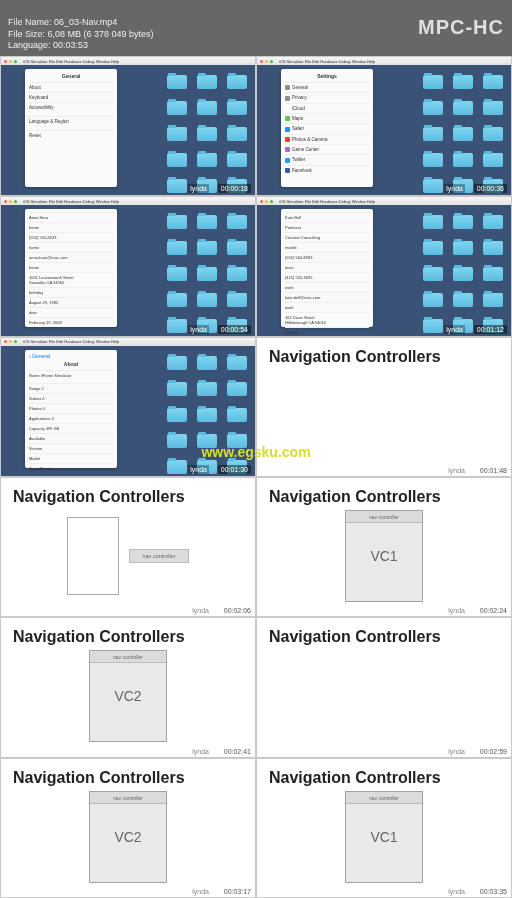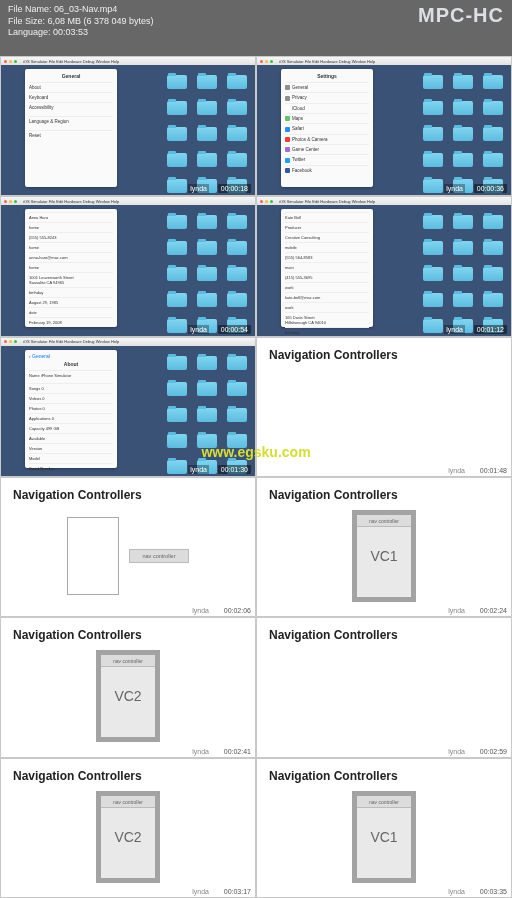--- a/index.html
+++ b/index.html
@@ -1,42 +1,42 @@
 <!DOCTYPE html>
 <html><head>
 <meta charset="utf-8">
 <style>
   * { box-sizing: border-box; margin: 0; padding: 0; }
   body { width: 512px; height: 898px; font-family: Arial, sans-serif; background: #e8e8e8; overflow: hidden; }
-  .header { background: rgba(80,80,80,0.85); color: #fff; height: 56px; padding: 4px 8px; position: relative; }
+  .header { background: rgba(80,80,80,0.85); color: #fff; height: 56px; padding: 17px 8px; position: relative; }
   .meta { font-size: 9px; color: #eee; line-height: 1.3; }
-  .brand { position: absolute; right: 8px; top: 4px; font-size: 20px; font-weight: 700; letter-spacing: 1px; color: #dcdfe3; }
+  .brand { position: absolute; right: 8px; top: 16px; font-size: 20px; font-weight: 700; letter-spacing: 1px; color: #dcdfe3; }
   .grid { display: grid; grid-template-columns: 1fr 1fr; grid-template-rows: repeat(6, 1fr); width: 512px; height: 842px; }
   .cell { border: 1px solid #c9c9c9; background: #fff; position: relative; overflow: hidden; }
   .cell.dark { background: #3a5276; }
   .mac-bar { position: absolute; top: 0; left: 0; right: 0; height: 8px; background: linear-gradient(#f6f6f6,#e2e2e2); display: flex; align-items: center; padding-left: 3px; gap: 2px; }
   .mac-bar .dot { width: 3px; height: 3px; border-radius: 50%; }
   .mac-bar .r { background:#ff5f57; } .mac-bar .y { background:#febc2e; } .mac-bar .g { background:#28c840; }
   .menu-text { font-size: 4px; color: #333; margin-left: 4px; }
   .desk { position: absolute; top: 8px; left: 0; right: 0; bottom: 0; background: #3a5276; }
   .phone { position: absolute; left: 24px; top: 4px; width: 92px; height: 118px; background: #fafafa; border-radius: 2px; box-shadow: 0 1px 3px rgba(0,0,0,0.3); padding: 3px 4px; font-size: 5px; color: #333; }
   .phone .title { font-size: 5px; font-weight: 600; text-align: center; margin: 1px 0 3px 0; }
   .phone .row { border-top: 1px solid #eee; padding: 2px 0; font-size: 4.5px; white-space: nowrap; overflow:hidden; }
   .phone .icon-sq { display:inline-block; width:5px; height:5px; border-radius:1px; margin-right:2px; vertical-align:middle; }
   .folders { position: absolute; top: 10px; right: 4px; display: grid; grid-template-columns: repeat(3, 24px); grid-auto-rows: 22px; gap: 4px 6px; }
   .folder { width: 20px; height: 14px; background: linear-gradient(#7fd6f0,#5cbce0); border-radius: 2px; position: relative; }
   .folder::before { content:''; position:absolute; top:-2px; left:1px; width:8px; height:3px; background:#5cbce0; border-radius:1px 1px 0 0; }
   .timestamp { position: absolute; bottom: 2px; right: 4px; font-size: 7px; color: #fff; background: rgba(0,0,0,0.45); padding: 1px 3px; border-radius: 1px; }
   .lynda { position: absolute; bottom: 2px; right: 46px; font-size: 7px; color: #fff; background: rgba(0,0,0,0.3); padding: 1px 2px; }
   .watermark { position: absolute; left: 50%; transform: translateX(-50%); font-size: 14px; font-weight: 700; color: #d7de2f; z-index: 10; }
-  .slide-title { font-size: 12px; font-weight: 700; color: #222; margin: 10px 12px 0 12px; }
+  .slide-title { font-size: 16px; font-weight: 700; color: #222; margin: 10px 12px 0 12px; }
   .slide-body { position: absolute; top: 30px; left: 0; right: 0; bottom: 12px; display:flex; align-items:center; justify-content:center; gap:10px; }
   .rect-outline { width: 52px; height: 78px; border:1px solid #aaa; }
   .nav-label-box { width: 60px; height: 14px; background:#dcdcdc; border:1px solid #bbb; font-size:5.5px; text-align:center; line-height:12px; color:#666; }
-  .vc-box { width: 64px; height: 92px; background:#e9e9e9; border:5px solid #a3a3a3; position:relative; }
+  .vc-box { width: 78px; height: 92px; background:#e9e9e9; border:1px solid #a3a3a3; position:relative; }
   .vc-box .bar { height:12px; background:#dcdcdc; border-bottom:1px solid #bbb; font-size:5px; line-height:12px; text-align:center; color:#666;}
   .vc-box .label { position:absolute; top:50%; left:50%; transform:translate(-50%,-50%); font-size:14px; color:#666;}
   .lynda-light { position:absolute; bottom:2px; right:46px; font-size:7px; color:#888; }
   .ts-light { position:absolute; bottom:2px; right:4px; font-size:7px; color:#555; }
 </style>
 </head>
 <body>
 
 <div class="header">
   <div class="meta">File Name: 06_03-Nav.mp4</div>

